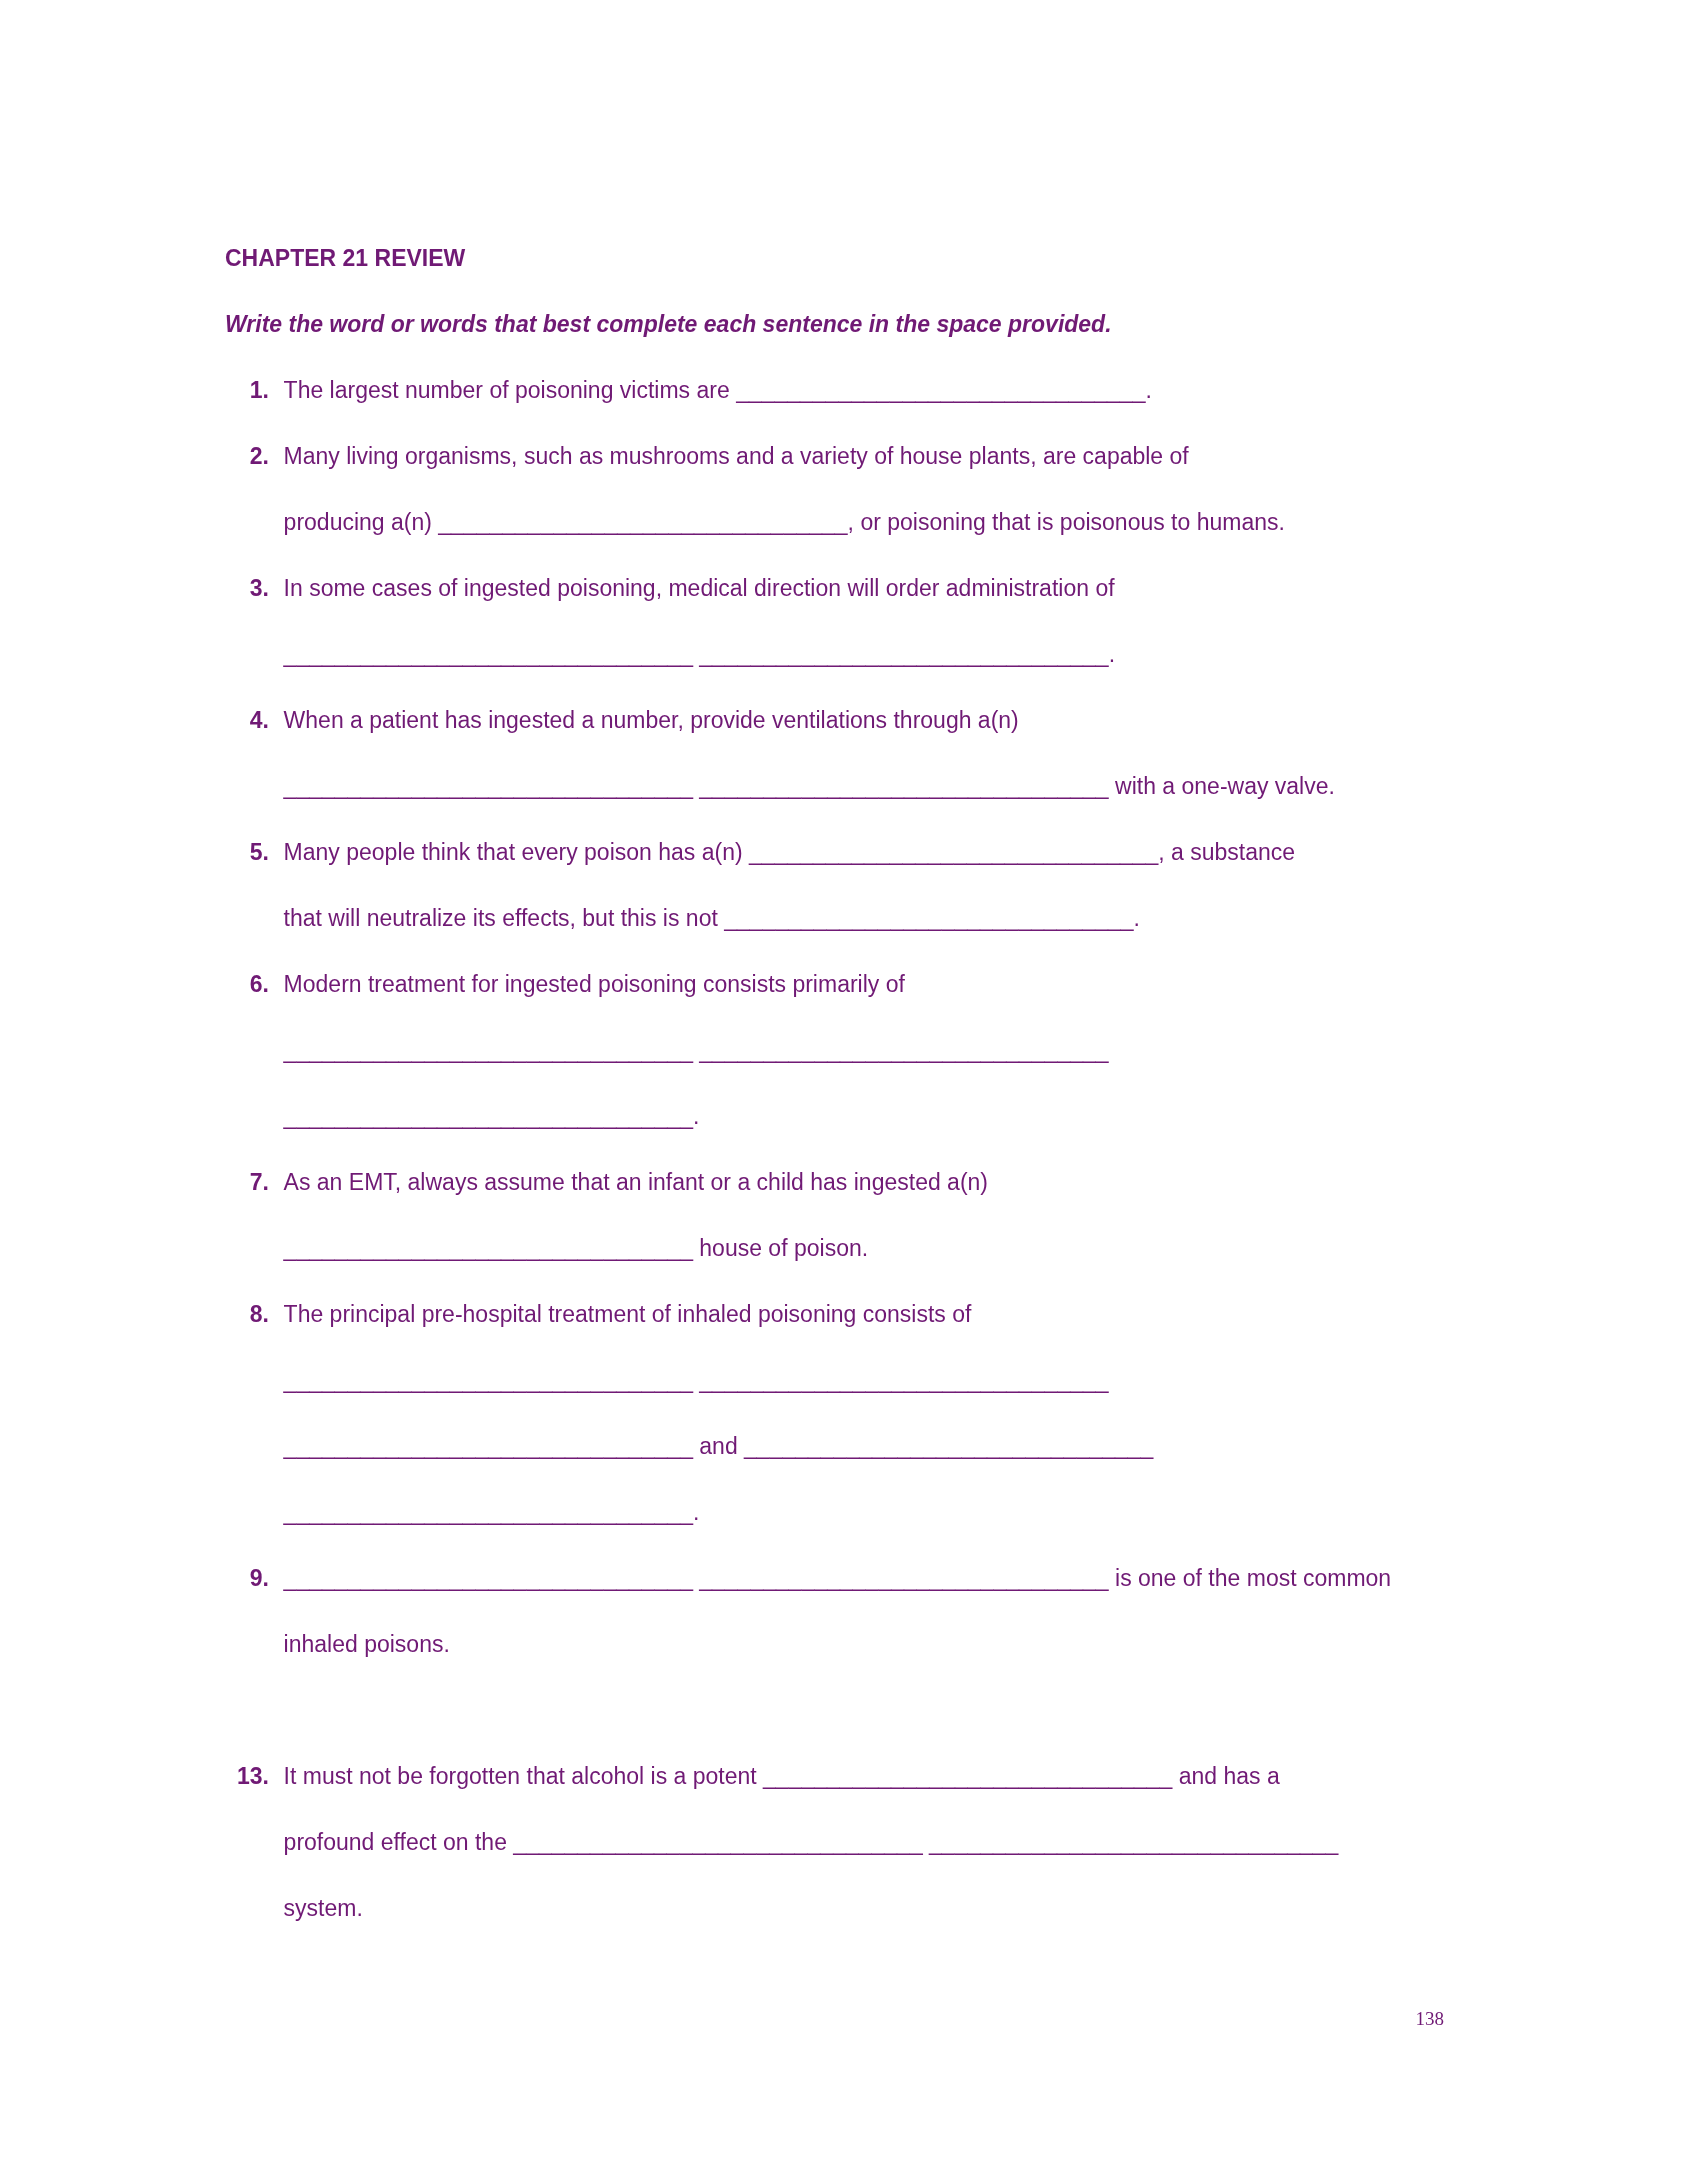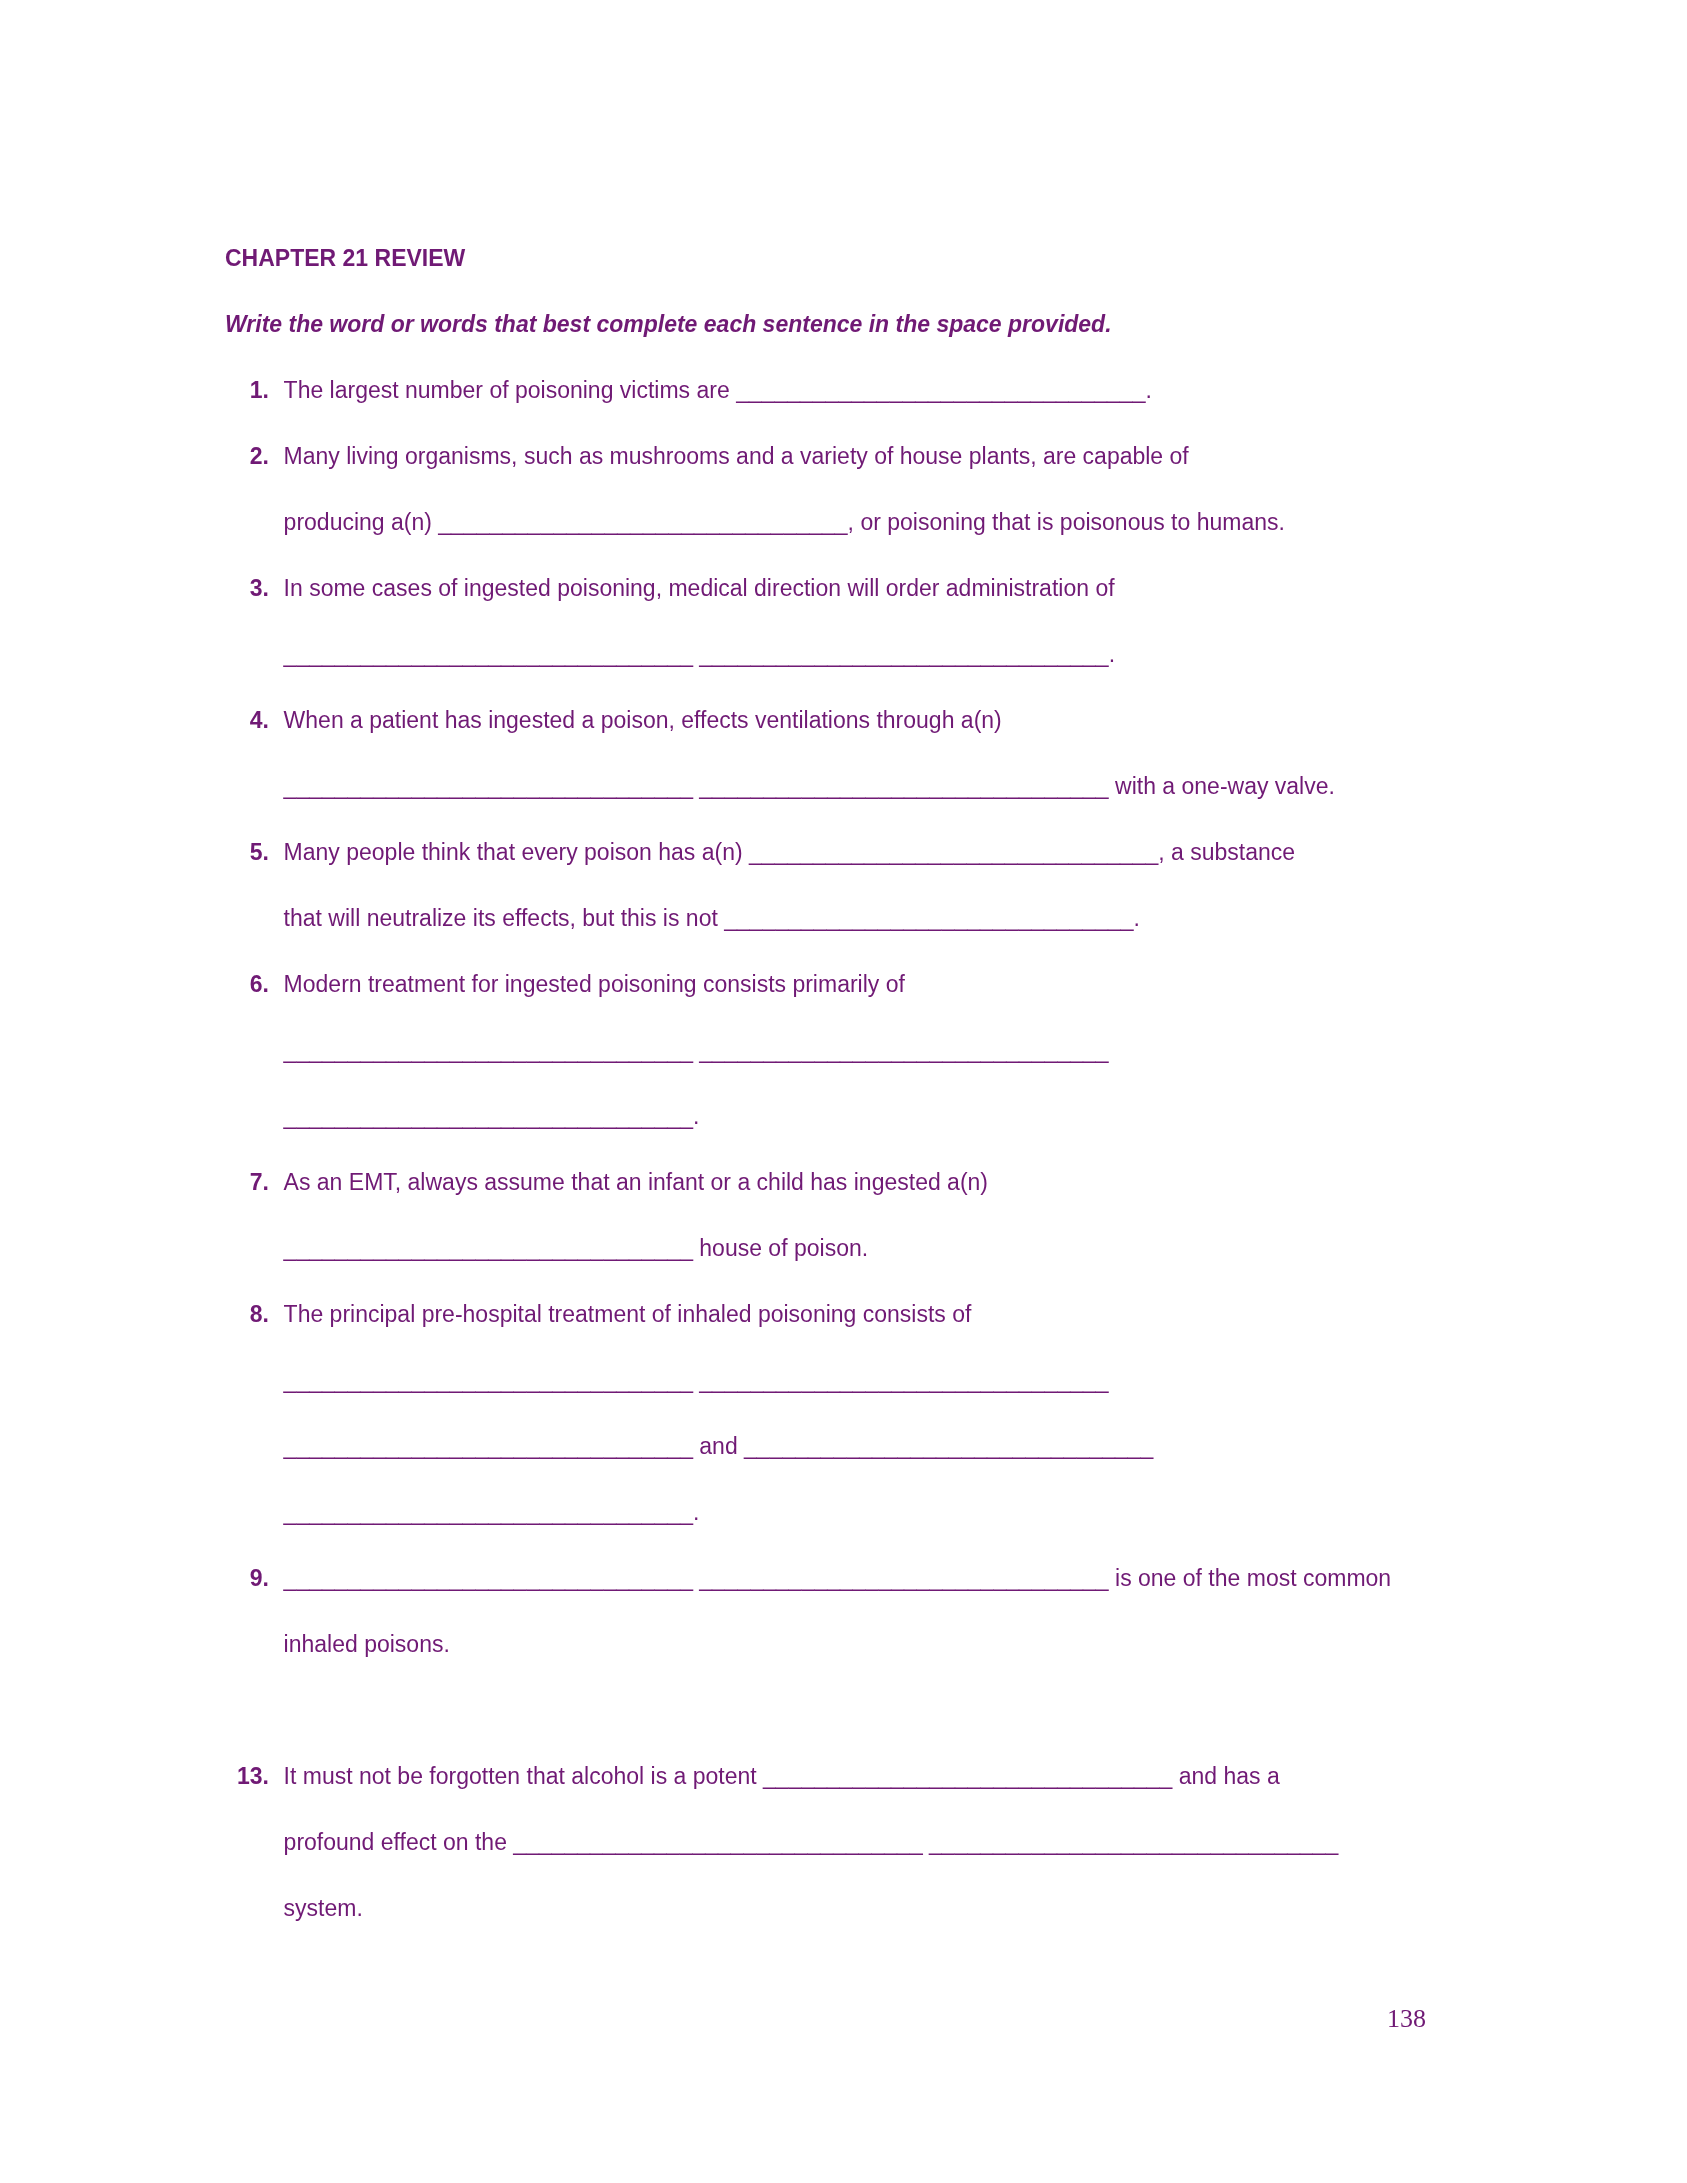--- a/index.html
+++ b/index.html
@@ -49,23 +49,23 @@
     margin-left: 14.6px;
     white-space: pre-line;
     line-height: 66px;
   }
   .q10-gap {
     margin-top: 66px;
   }
   .page-number {
     position: absolute;
     top: 2008px;
-    right: 261px;
+    right: 243px;
     font-family: "Liberation Serif", serif;
-    font-size: 26px;
+    font-size: 19px;
     line-height: 22px;
   }
 </style>
 </head>
 <body>
 
 <div class="page">
 
   <h1 class="title">CHAPTER 21 REVIEW</h1>
 
@@ -85,21 +85,21 @@
     </div>
 
     <div class="question">
       <span class="q-num">3.</span>
       <span class="q-text">In some cases of ingested poisoning, medical direction will order administration of
 ________________________________ ________________________________.</span>
     </div>
 
     <div class="question">
       <span class="q-num">4.</span>
-      <span class="q-text">When a patient has ingested a poison, effects ventilations through a(n)
+      <span class="q-text">When a patient has ingested a number, provide ventilations through a(n)
 ________________________________ ________________________________ with a one-way valve.</span>
     </div>
 
     <div class="question">
       <span class="q-num">5.</span>
       <span class="q-text">Many people think that every poison has a(n) ________________________________, a substance
 that will neutralize its effects, but this is not ________________________________.</span>
     </div>
 
     <div class="question">

